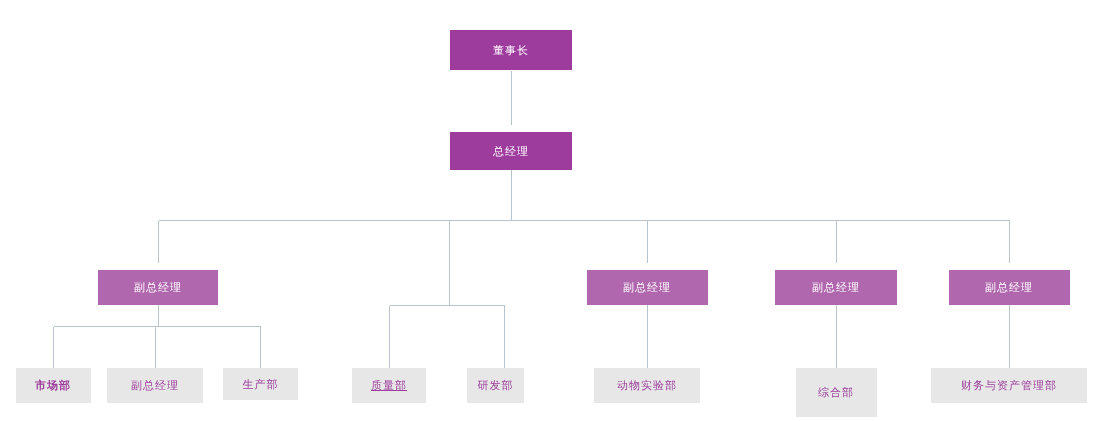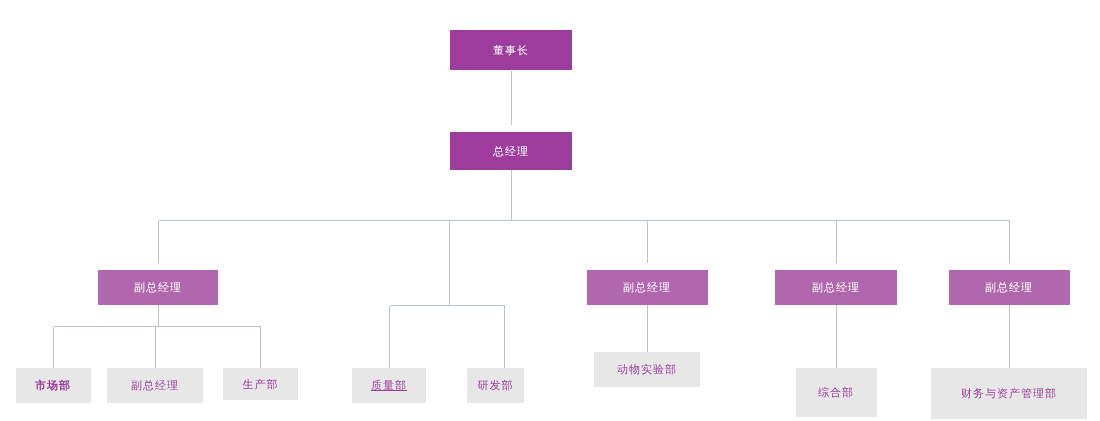--- a/index.html
+++ b/index.html
@@ -78,17 +78,17 @@
       <div class="node node--level1" style="left: 450px; top: 132px; width: 122px; height: 38px;">总经理</div>
       <div class="node node--level2" style="left: 98px; top: 262px; width: 120px; height: 35px;">副总经理</div>
       <div class="node node--level2" style="left: 586.5px; top: 262px; width: 121px; height: 35px;">副总经理</div>
       <div class="node node--level2" style="left: 775px; top: 262px; width: 122px; height: 35px;">副总经理</div>
       <div class="node node--level2" style="left: 948.5px; top: 262px; width: 121px; height: 35px;">副总经理</div>
       <div class="node node--leaf" style="left: 15.5px; top: 368px; width: 75px; height: 35px; font-weight: bold;">市场部</div>
       <div class="node node--leaf" style="left: 107px; top: 368px; width: 96px; height: 35px;">副总经理</div>
       <div class="node node--leaf" style="left: 223px; top: 368px; width: 75px; height: 32px;">生产部</div>
       <div class="node node--leaf" style="left: 352px; top: 368px; width: 74px; height: 35px; text-decoration: underline;">质量部</div>
       <div class="node node--leaf" style="left: 467px; top: 368px; width: 57px; height: 35px;">研发部</div>
-      <div class="node node--leaf" style="left: 594px; top: 352px; width: 106px; height: 35px;">动物实验部</div>
+      <div class="node node--leaf" style="left: 594px; top: 368px; width: 106px; height: 35px;">动物实验部</div>
       <div class="node node--leaf" style="left: 795.5px; top: 368px; width: 81px; height: 49px;">综合部</div>
-      <div class="node node--leaf" style="left: 931px; top: 368px; width: 156px; height: 51px;">财务与资产管理部</div>
+      <div class="node node--leaf" style="left: 931px; top: 368px; width: 156px; height: 35px;">财务与资产管理部</div>
     </div>
 </div>
 
 </body></html>

